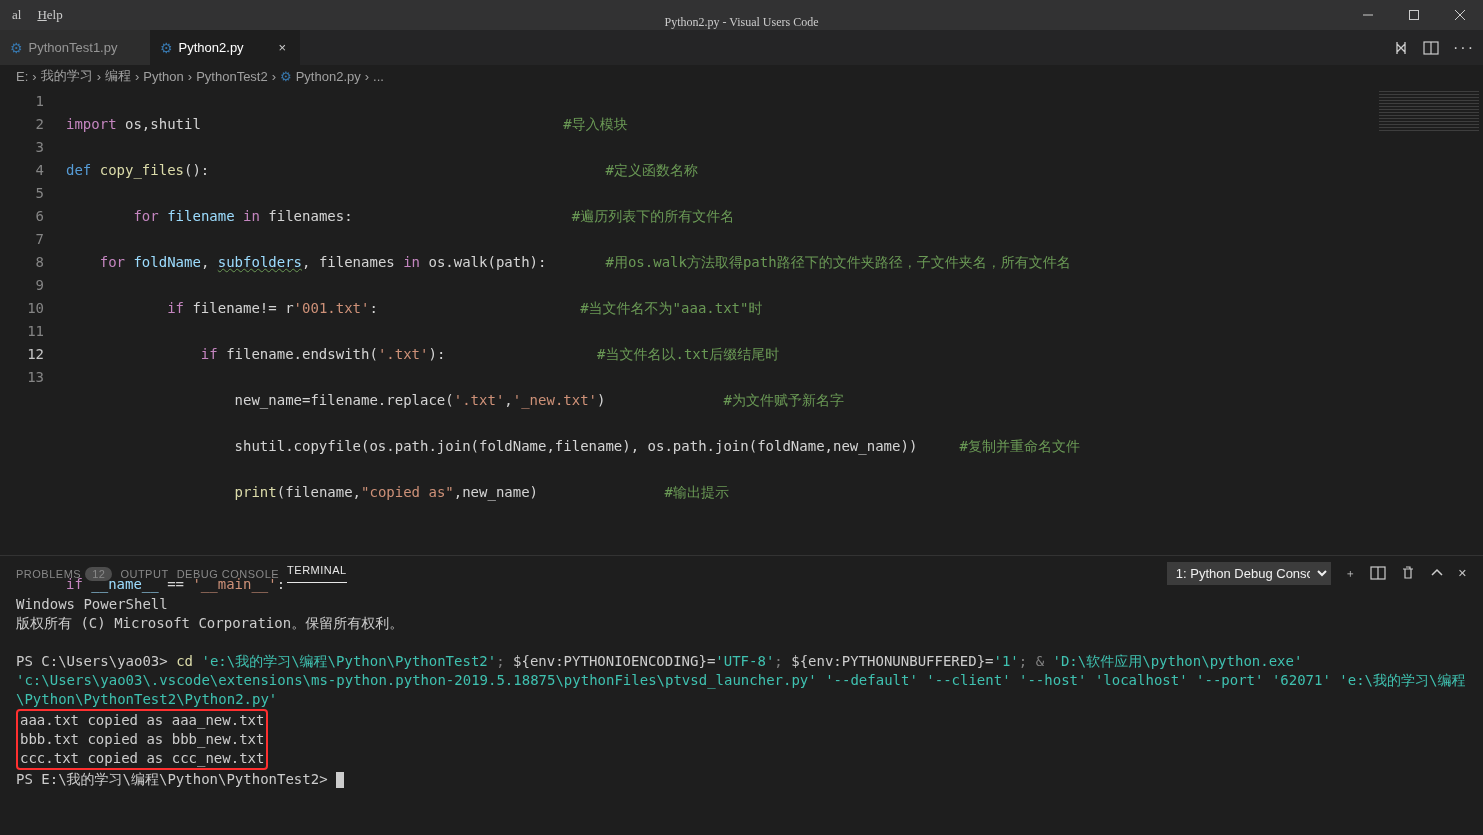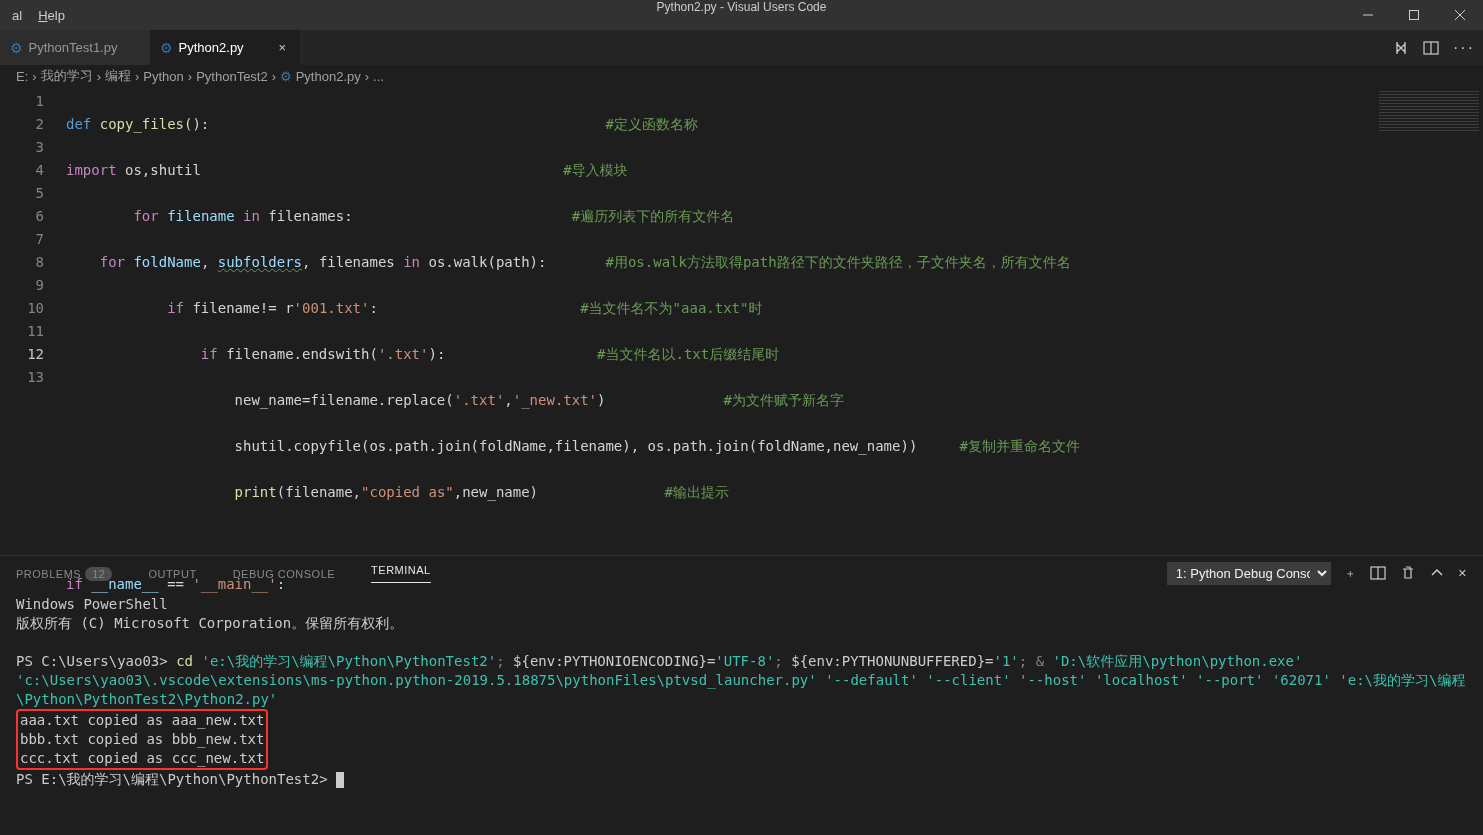--- a/index.html
+++ b/index.html
@@ -1,17 +1,17 @@
 <!DOCTYPE html>
 <html><head>
 <meta charset="utf-8">
 <style>
 * { margin: 0; padding: 0; box-sizing: border-box; }
 body { font-family: "Segoe UI", "Microsoft YaHei", sans-serif; background: #1e1e1e; color: #cccccc; width: 1483px; height: 835px; overflow: hidden; font-size: 13px; }
-.titlebar { height: 30px; background: #323233; display: flex; align-items: flex-start; color: #cccccc; position: relative; }
+.titlebar { height: 30px; background: #323233; display: flex; align-items: flex-end; color: #cccccc; position: relative; font-family: Liberation Serif, serif; }
 .titlebar .menu { display: flex; gap: 0; padding-left: 4px; }
 .titlebar .menu-item { padding: 0 8px; height: 30px; display: flex; align-items: center; cursor: pointer; }
 .titlebar .title { position: absolute; left: 50%; transform: translateX(-50%); color: #cccccc; font-size: 12px; }
 .titlebar .window-controls { margin-left: auto; display: flex; }
 .titlebar .win-btn { width: 46px; height: 30px; display: flex; align-items: center; justify-content: center; cursor: pointer; }
 
 .tabs-container { height: 35px; background: #252526; display: flex; align-items: stretch; }
 .tab { display: flex; align-items: center; padding: 0 10px; gap: 6px; background: #2d2d2d; color: #969696; cursor: pointer; min-width: 150px; }
 .tab.active { background: #1e1e1e; color: #ffffff; }
 .tab .file-icon { color: #3776ab; font-size: 14px; }
@@ -35,21 +35,21 @@
 .kw2 { color: #569cd6; }
 .str { color: #ce9178; }
 .cmt { color: #6a9955; }
 .fn { color: #dcdcaa; }
 .var { color: #9cdcfe; }
 .txt { color: #d4d4d4; }
 .pink { color: #d16969; }
 .underline-squiggly { text-decoration: underline wavy #6a9955; text-decoration-thickness:1px; }
 
 .panel { height: 280px; background: #1e1e1e; border-top: 1px solid #333; display: flex; flex-direction: column; }
-.panel-tabs { height: 35px; display: flex; align-items: center; padding: 0 16px; gap: 36px; color: #888; font-size: 11px; }
+.panel-tabs { height: 35px; display: flex; align-items: center; padding: 0 16px; gap: 8px; color: #888; font-size: 11px; }
 .panel-tab { cursor: pointer; letter-spacing: 0.5px; }
 .panel-tab.active { color: #e7e7e7; border-bottom: 1px solid #e7e7e7; padding-bottom: 6px; }
 .panel-tab .badge { background: #4d4d4d; border-radius: 10px; padding: 1px 7px; margin-left: 4px; font-size: 11px; }
 .panel-right { margin-left: auto; display: flex; align-items: center; gap: 14px; }
 .panel-right select { background: #3c3c3c; color: #f0f0f0; border: 1px solid #3c3c3c; padding: 2px 4px; font-size: 13px; width:164px; }
 .panel-right .icon-btn { cursor: pointer; color: #c5c5c5; }
 .terminal-body { flex: 1; font-family: Consolas, monospace; font-size: 14px; line-height: 19px; padding: 4px 16px; color: #cccccc; overflow: hidden; }
 .term-yellow { color: #dcdcaa; }
 .term-gray { color: #808080; }
 .term-str { color: #3fc1b0; }
@@ -143,22 +143,22 @@
       <div>6</div>
       <div>7</div>
       <div>8</div>
       <div>9</div>
       <div>10</div>
       <div>11</div>
       <div style="color:#c6c6c6">12</div>
       <div>13</div>
   </div>
   <div class="code">
+<div class="line"><span class="kw">import</span><span class="txt"> os,shutil</span><span class="txt">                                           </span><span class="cmt">#导入模块</span></div>
 <div class="line"><span class="kw2">def</span><span class="fn"> copy_files</span><span class="txt">():</span><span class="txt">                                               </span><span class="cmt">#定义函数名称</span></div>
-<div class="line"><span class="kw">import</span><span class="txt"> os,shutil</span><span class="txt">                                           </span><span class="cmt">#导入模块</span></div>
 <div class="line"><span class="txt">        </span><span class="kw">for</span><span class="var"> filename </span><span class="kw">in</span><span class="txt"> filenames:</span><span class="txt">                          </span><span class="cmt">#遍历列表下的所有文件名</span></div>
 <div class="line"><span class="txt">    </span><span class="kw">for</span><span class="var"> foldName</span><span class="txt">, </span><span class="var underline-squiggly">subfolders</span><span class="txt">, filenames </span><span class="kw">in</span><span class="txt"> os.walk(path):</span><span class="txt">       </span><span class="cmt">#用os.walk方法取得path路径下的文件夹路径，子文件夹名，所有文件名</span></div>
 <div class="line"><span class="txt">            </span><span class="kw">if</span><span class="txt"> filename!= r</span><span class="str">'001.txt'</span><span class="txt">:</span><span class="txt">                        </span><span class="cmt">#当文件名不为"aaa.txt"时</span></div>
 <div class="line"><span class="txt">                </span><span class="kw">if</span><span class="txt"> filename.endswith(</span><span class="str">'.txt'</span><span class="txt">):</span><span class="txt">                  </span><span class="cmt">#当文件名以.txt后缀结尾时</span></div>
 <div class="line"><span class="txt">                    </span><span class="txt">new_name=filename.replace(</span><span class="str">'.txt'</span><span class="txt">,</span><span class="str">'_new.txt'</span><span class="txt">)</span><span class="txt">              </span><span class="cmt">#为文件赋予新名字</span></div>
 <div class="line"><span class="txt">                    </span><span class="txt">shutil.copyfile(os.path.join(foldName,filename), os.path.join(foldName,new_name))</span><span class="txt">     </span><span class="cmt">#复制并重命名文件</span></div>
 <div class="line"><span class="txt">                    </span><span class="fn">print</span><span class="txt">(filename,</span><span class="str">"copied as"</span><span class="txt">,new_name)</span><span class="txt">               </span><span class="cmt">#输出提示</span></div>
 <div class="line"></div>
 <div class="line"><span class="kw">if</span><span class="var"> __name__ </span><span class="txt">==</span><span class="str"> '__main__'</span><span class="txt">:</span></div>
   </div>

